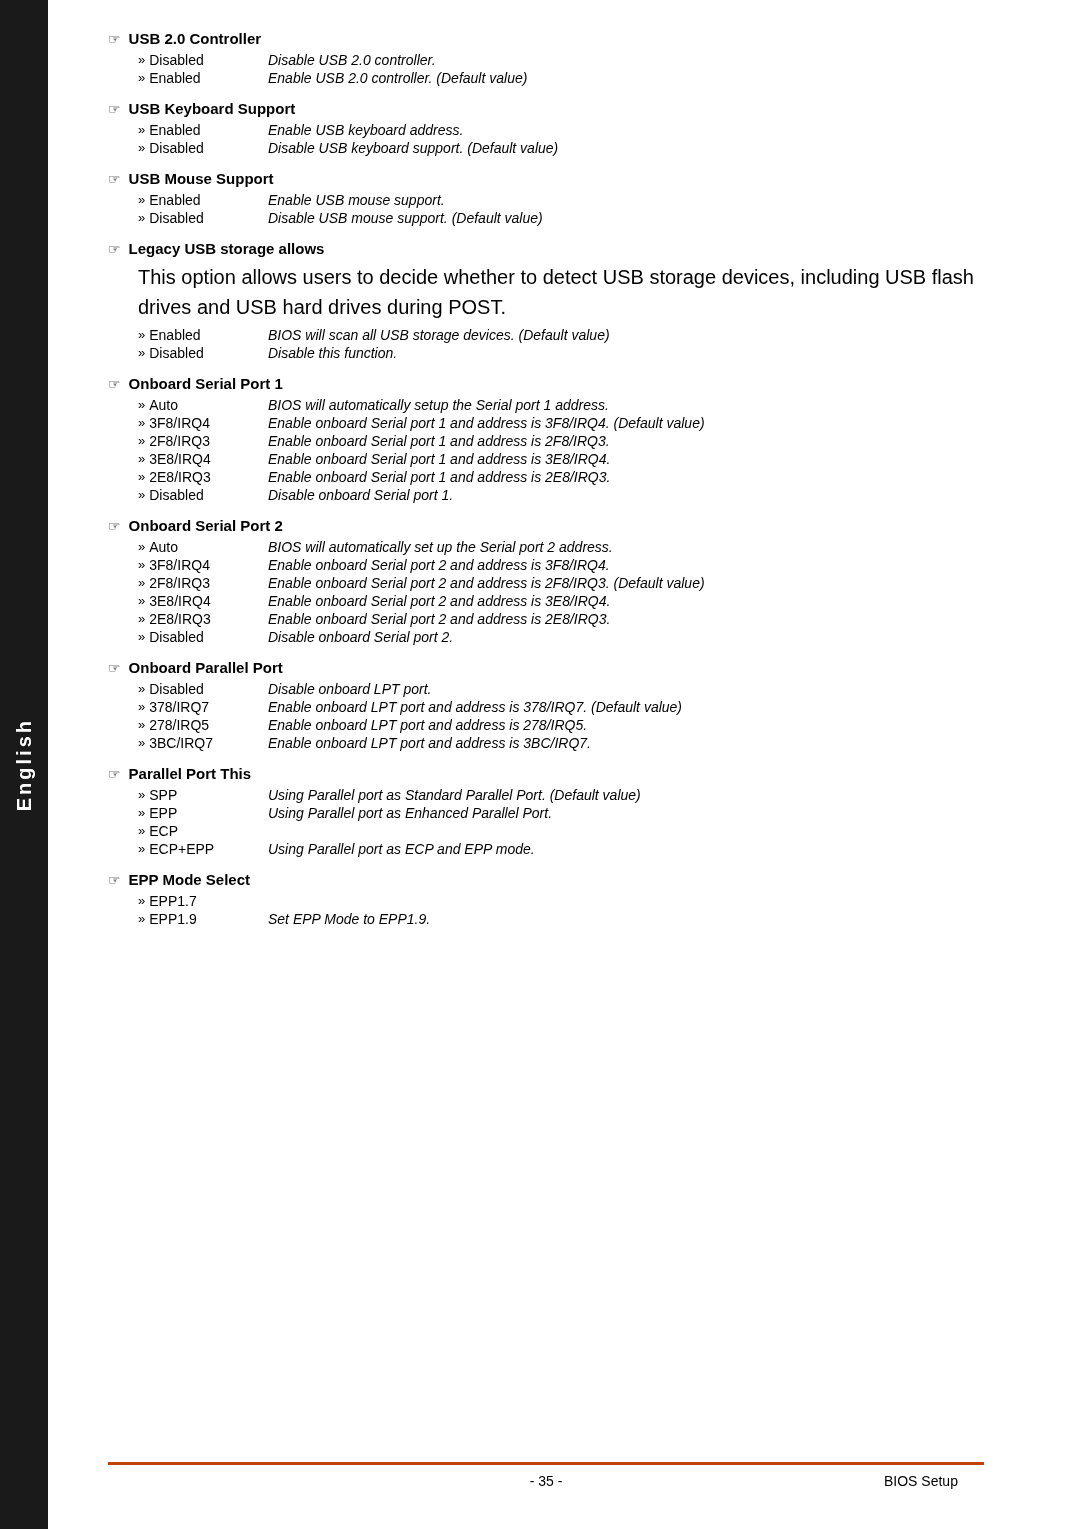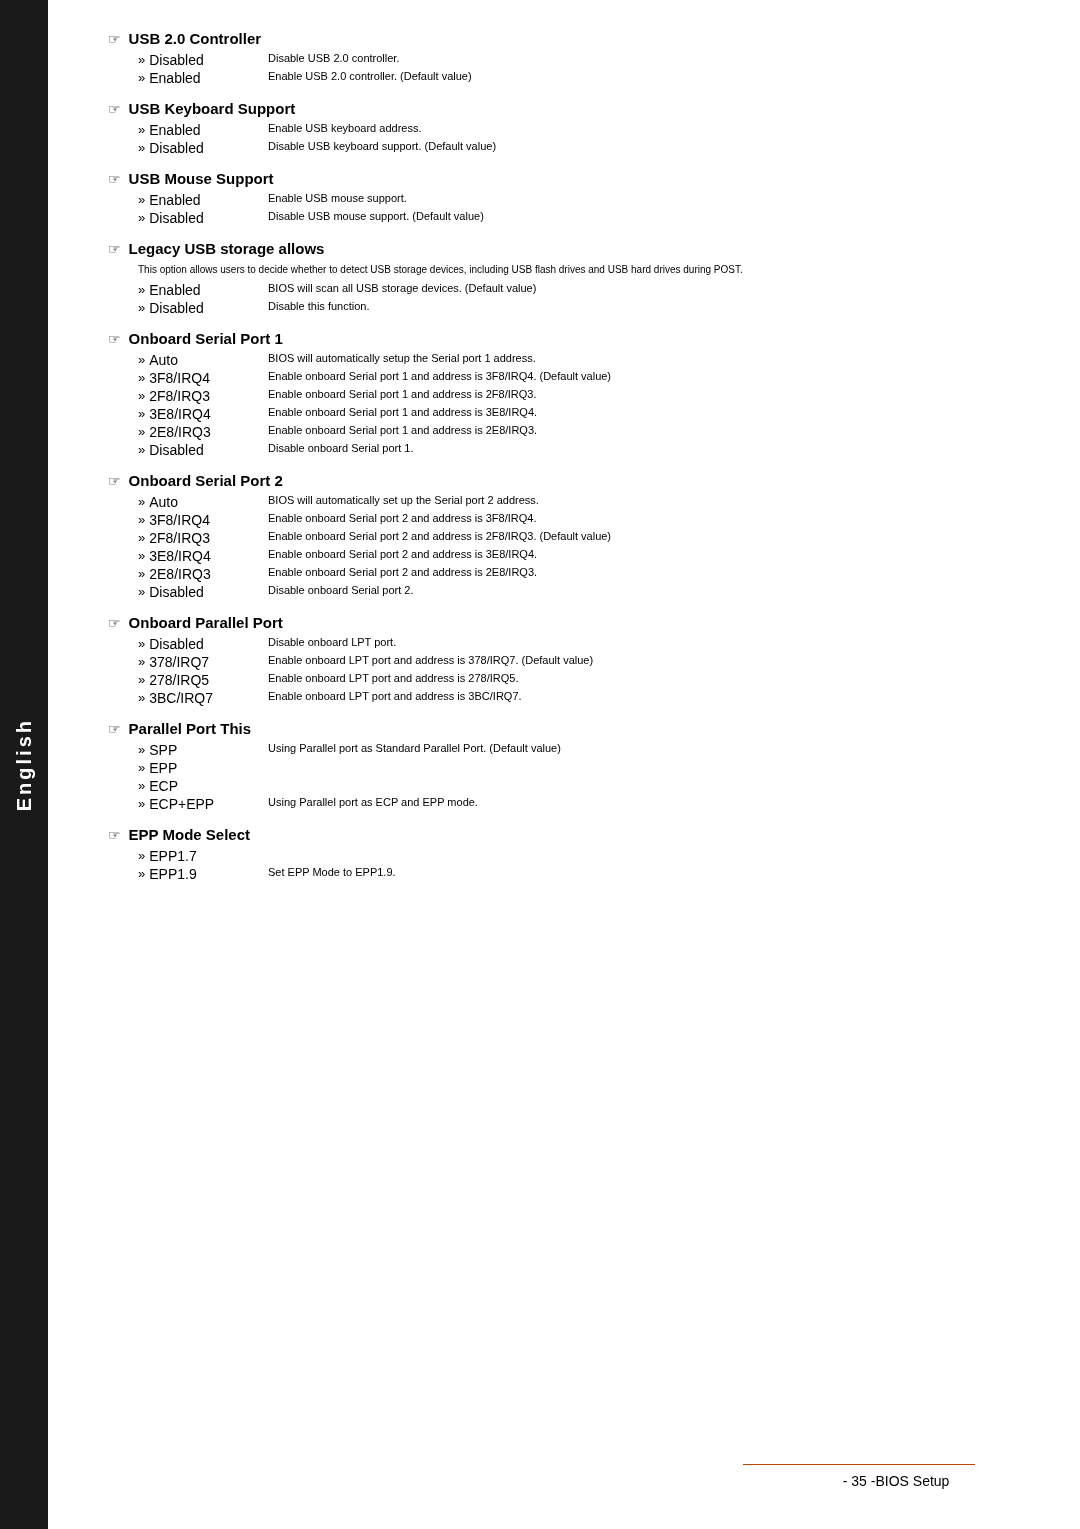--- a/index.html
+++ b/index.html
@@ -29,23 +29,23 @@
       color: #fff;
       font-size: 20px;
       font-weight: bold;
       writing-mode: vertical-rl;
       text-orientation: mixed;
       transform: rotate(180deg);
       letter-spacing: 3px;
     }
     .main-content {
       flex: 1;
-      padding: 30px 51px 40px 60px;
-      display: flex;
-      flex-direction: row;
+      padding: 30px 96px 40px 60px;
+      display: flex;
+      flex-direction: column;
     }
     .section {
       margin-bottom: 14px;
     }
     .section-title {
       font-weight: bold;
       font-size: 15px;
       margin-bottom: 5px;
       display: flex;
       align-items: center;
@@ -67,30 +67,31 @@
       font-size: 14px;
       display: flex;
       align-items: flex-start;
     }
     .arrow {
       margin-right: 4px;
       font-size: 13px;
     }
     .option-desc {
       flex: 1;
-      font-size: 11px;
+      font-size: 14px;
+      font-style: italic;
     }
     .description-block {
       margin-left: 30px;
       margin-bottom: 5px;
-      font-size: 10px;
+      font-size: 20px;
       line-height: 1.5;
     }
     .footer {
-      border-top: 1px solid #c2410c;
+      border-top: 3px solid #c2410c;
       display: flex;
       justify-content: space-between;
       align-items: center;
       padding-top: 8px;
       margin-top: auto;
       font-size: 14px;
     }
     .footer-center {
       flex: 1;
       text-align: center;
@@ -231,20 +232,21 @@
           </div>
         </div>
         <div class="section">
           <div class="section-title">Parallel Port This</div>
           <div class="option-row">
             <span class="option-key"><span class="arrow">»</span>SPP</span>
             <span class="option-desc">Using Parallel port as Standard Parallel Port. (Default value)</span>
           </div>
           <div class="option-row">
             <span class="option-key"><span class="arrow">»</span>EPP</span>
+            <span class="option-desc">Using Parallel port as Enhanced Parallel Port.</span>
           </div>
           <div class="option-row">
             <span class="option-key"><span class="arrow">»</span>ECP</span>
           </div>
           <div class="option-row">
             <span class="option-key"><span class="arrow">»</span>ECP+EPP</span>
             <span class="option-desc">Using Parallel port as ECP and EPP mode.</span>
           </div>
         </div>
         <div class="section">

